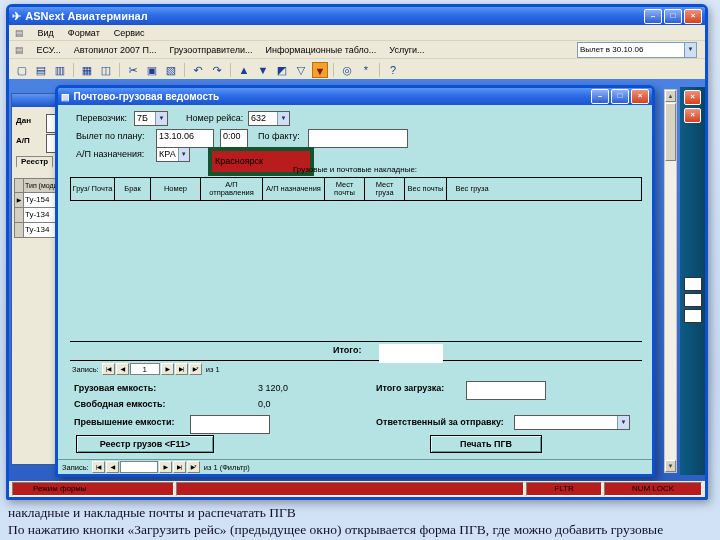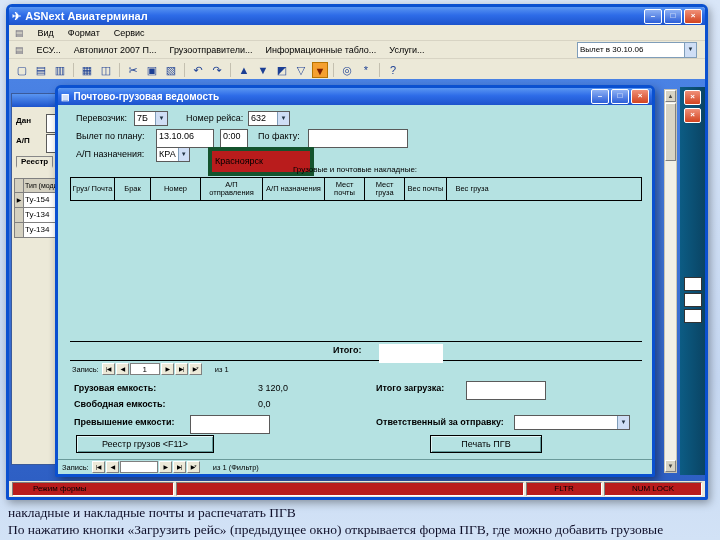--- a/index.html
+++ b/index.html
@@ -91,24 +91,24 @@
       text-align:center;padding:0 1px;box-sizing:border-box;line-height:1.1}
   .hc:last-child{border-right:none}
   .gbody{height:140px;border-bottom:1px solid #000}
   .gtotals{height:18px;position:relative;border-bottom:1px solid #000}
   .recnav{position:absolute;display:flex;align-items:center;gap:1px;font-size:7.5px}
   .nbtn{width:13px;height:12px;background:#ece9d8;border:1px solid;border-color:#fff #808080 #808080 #fff;
         font-size:6px;line-height:10px;text-align:center;box-sizing:border-box;letter-spacing:-1px}
   .nbox{width:30px;height:12px;background:#fff;border:1px solid #808080;font-size:8px;
         line-height:11px;text-align:center;box-sizing:border-box}
   .rlabel{margin-right:2px}
-  .rof{margin-left:12px;white-space:nowrap}
+  .rof{margin-left:3px;white-space:nowrap}
   .tealbtn{position:absolute;height:18px;background:#b5e2e2;border:1px solid #000;
            box-shadow:inset 1px 1px 0 #e2f6f6,inset -1px -1px 0 #639c9c;
-           font-size:9px;font-weight:normal;text-align:center;line-height:16px;box-sizing:border-box}
+           font-size:9px;font-weight:bold;text-align:center;line-height:16px;box-sizing:border-box}
   .dlg-bottom{position:absolute;left:0;right:0;bottom:0;height:15px;background:#b5e2e2;
               border-top:1px solid #6a9a9a;display:flex;align-items:center;gap:1px;
               padding:0 4px;font-size:7.5px;box-sizing:border-box}
   
   .caption{position:absolute;left:0;right:0;top:503px;padding:2px 8px;
            font-family:"Liberation Serif",serif;font-size:13.5px;color:#10102a;line-height:1.25}
 </style>
 </head>
 <body>
 

